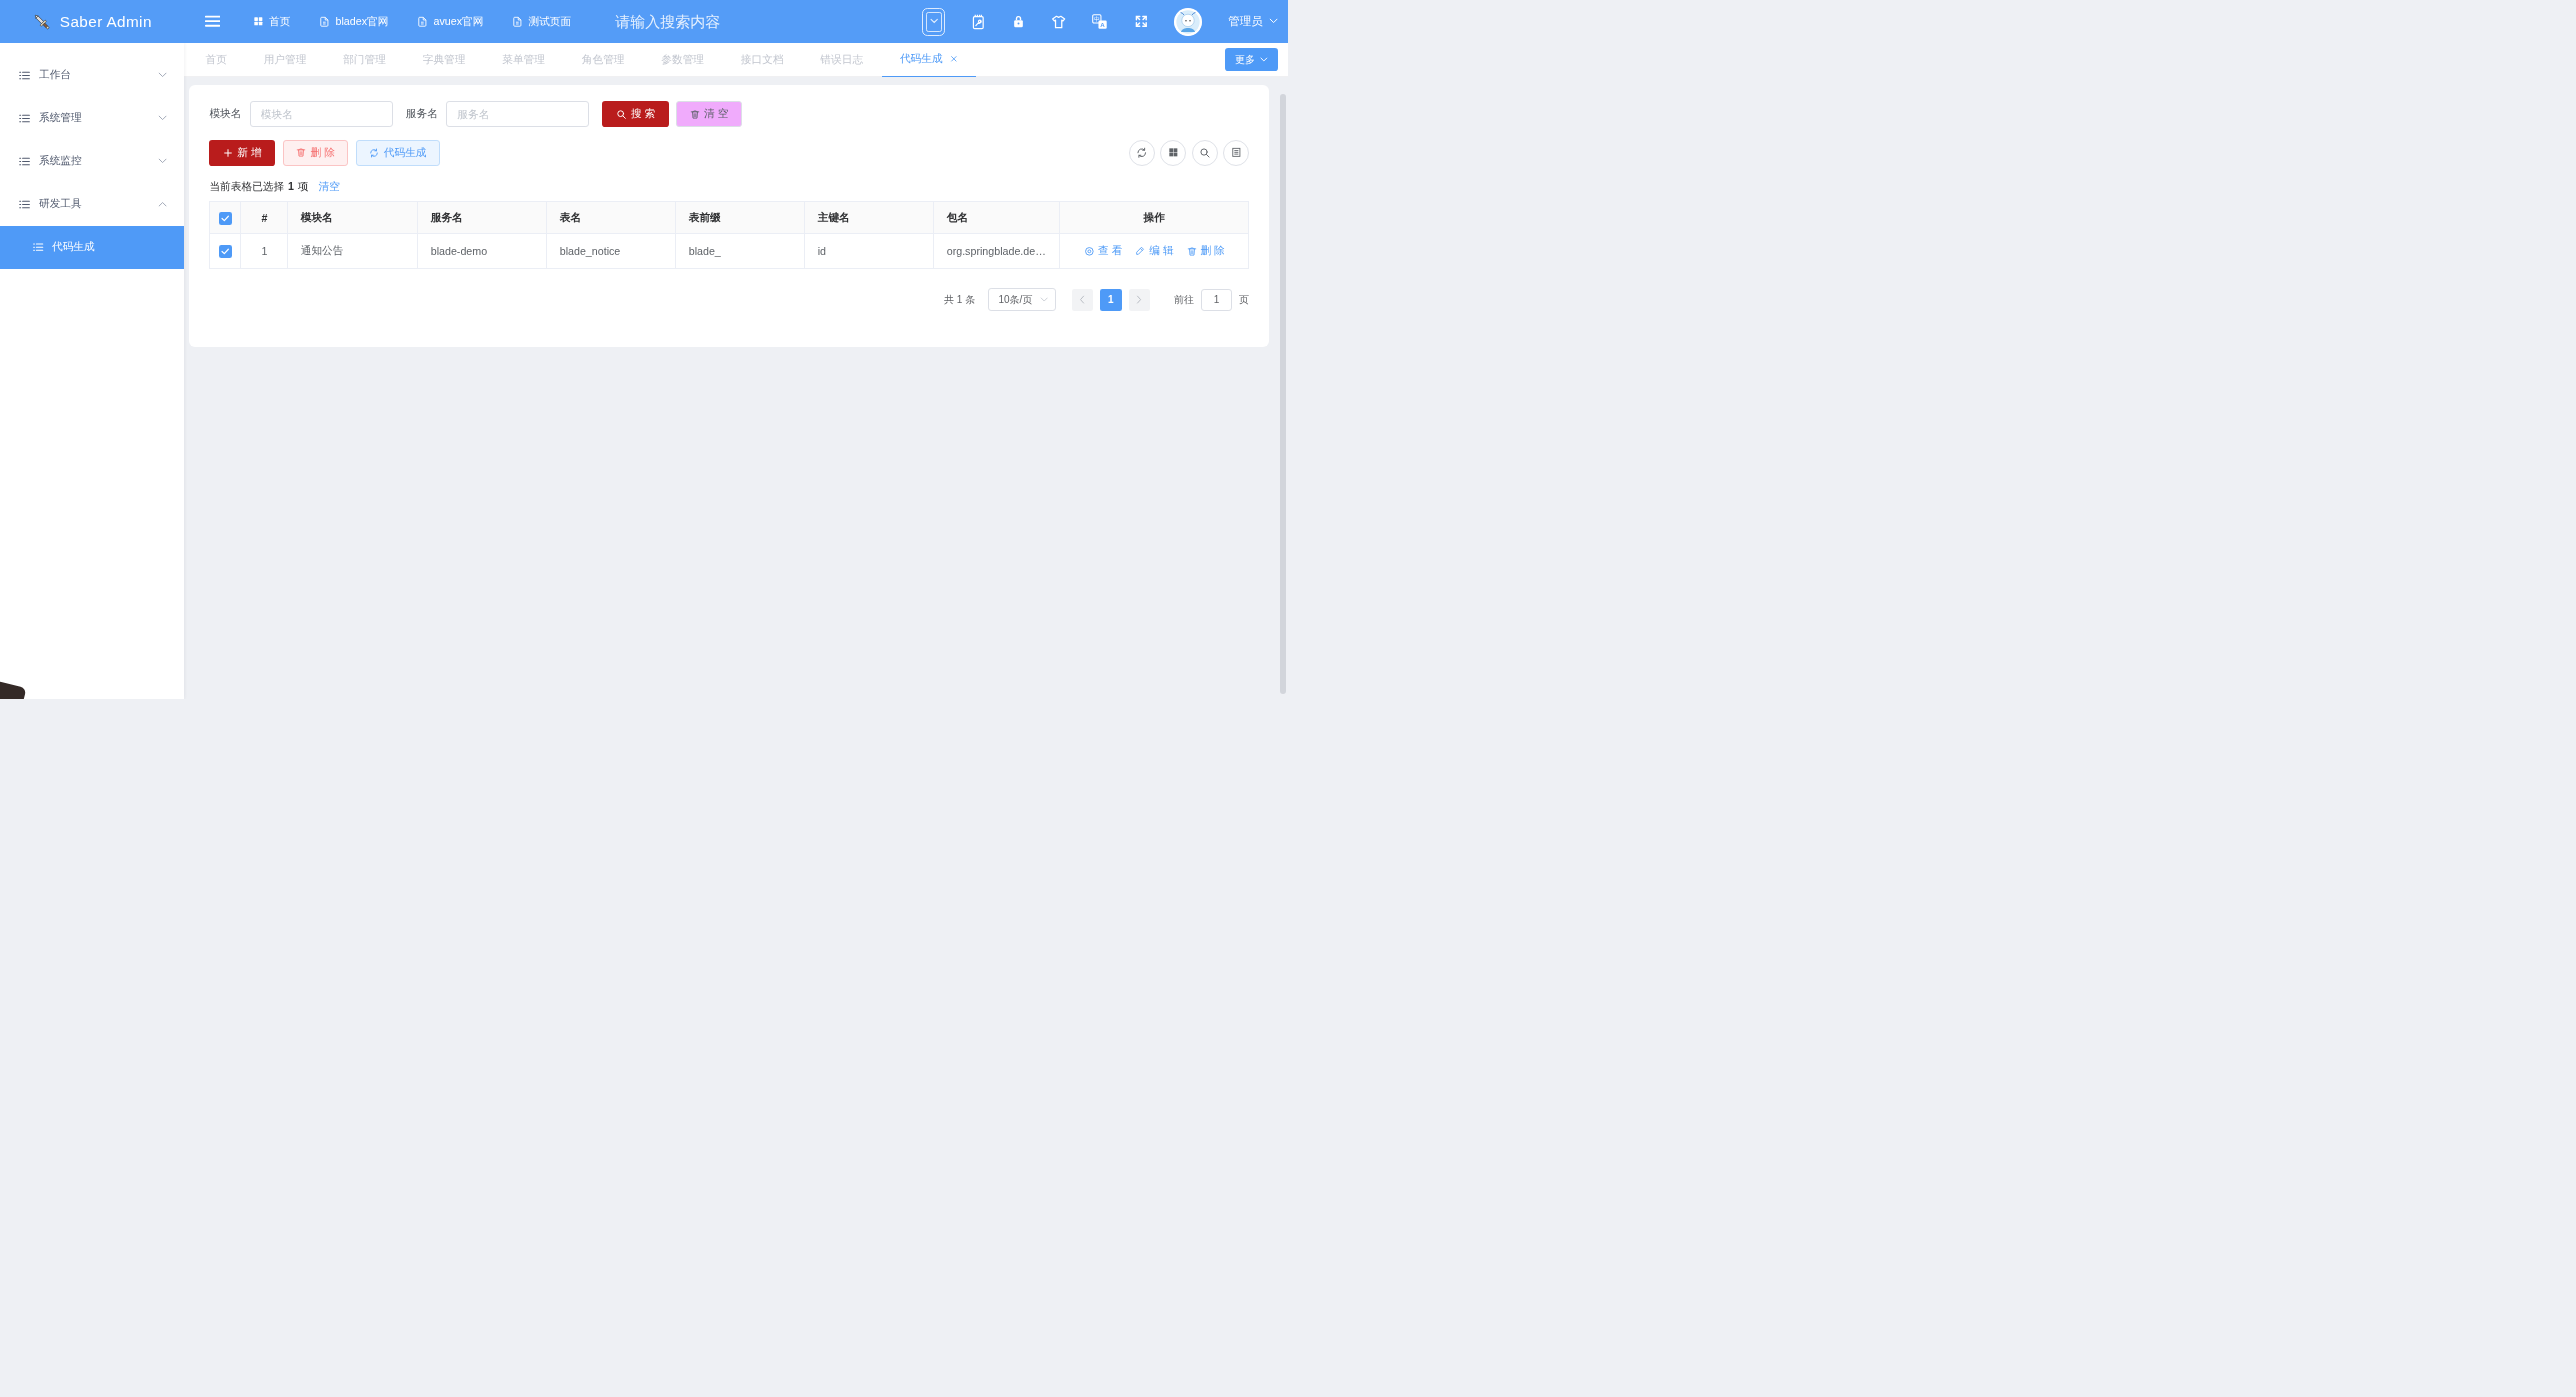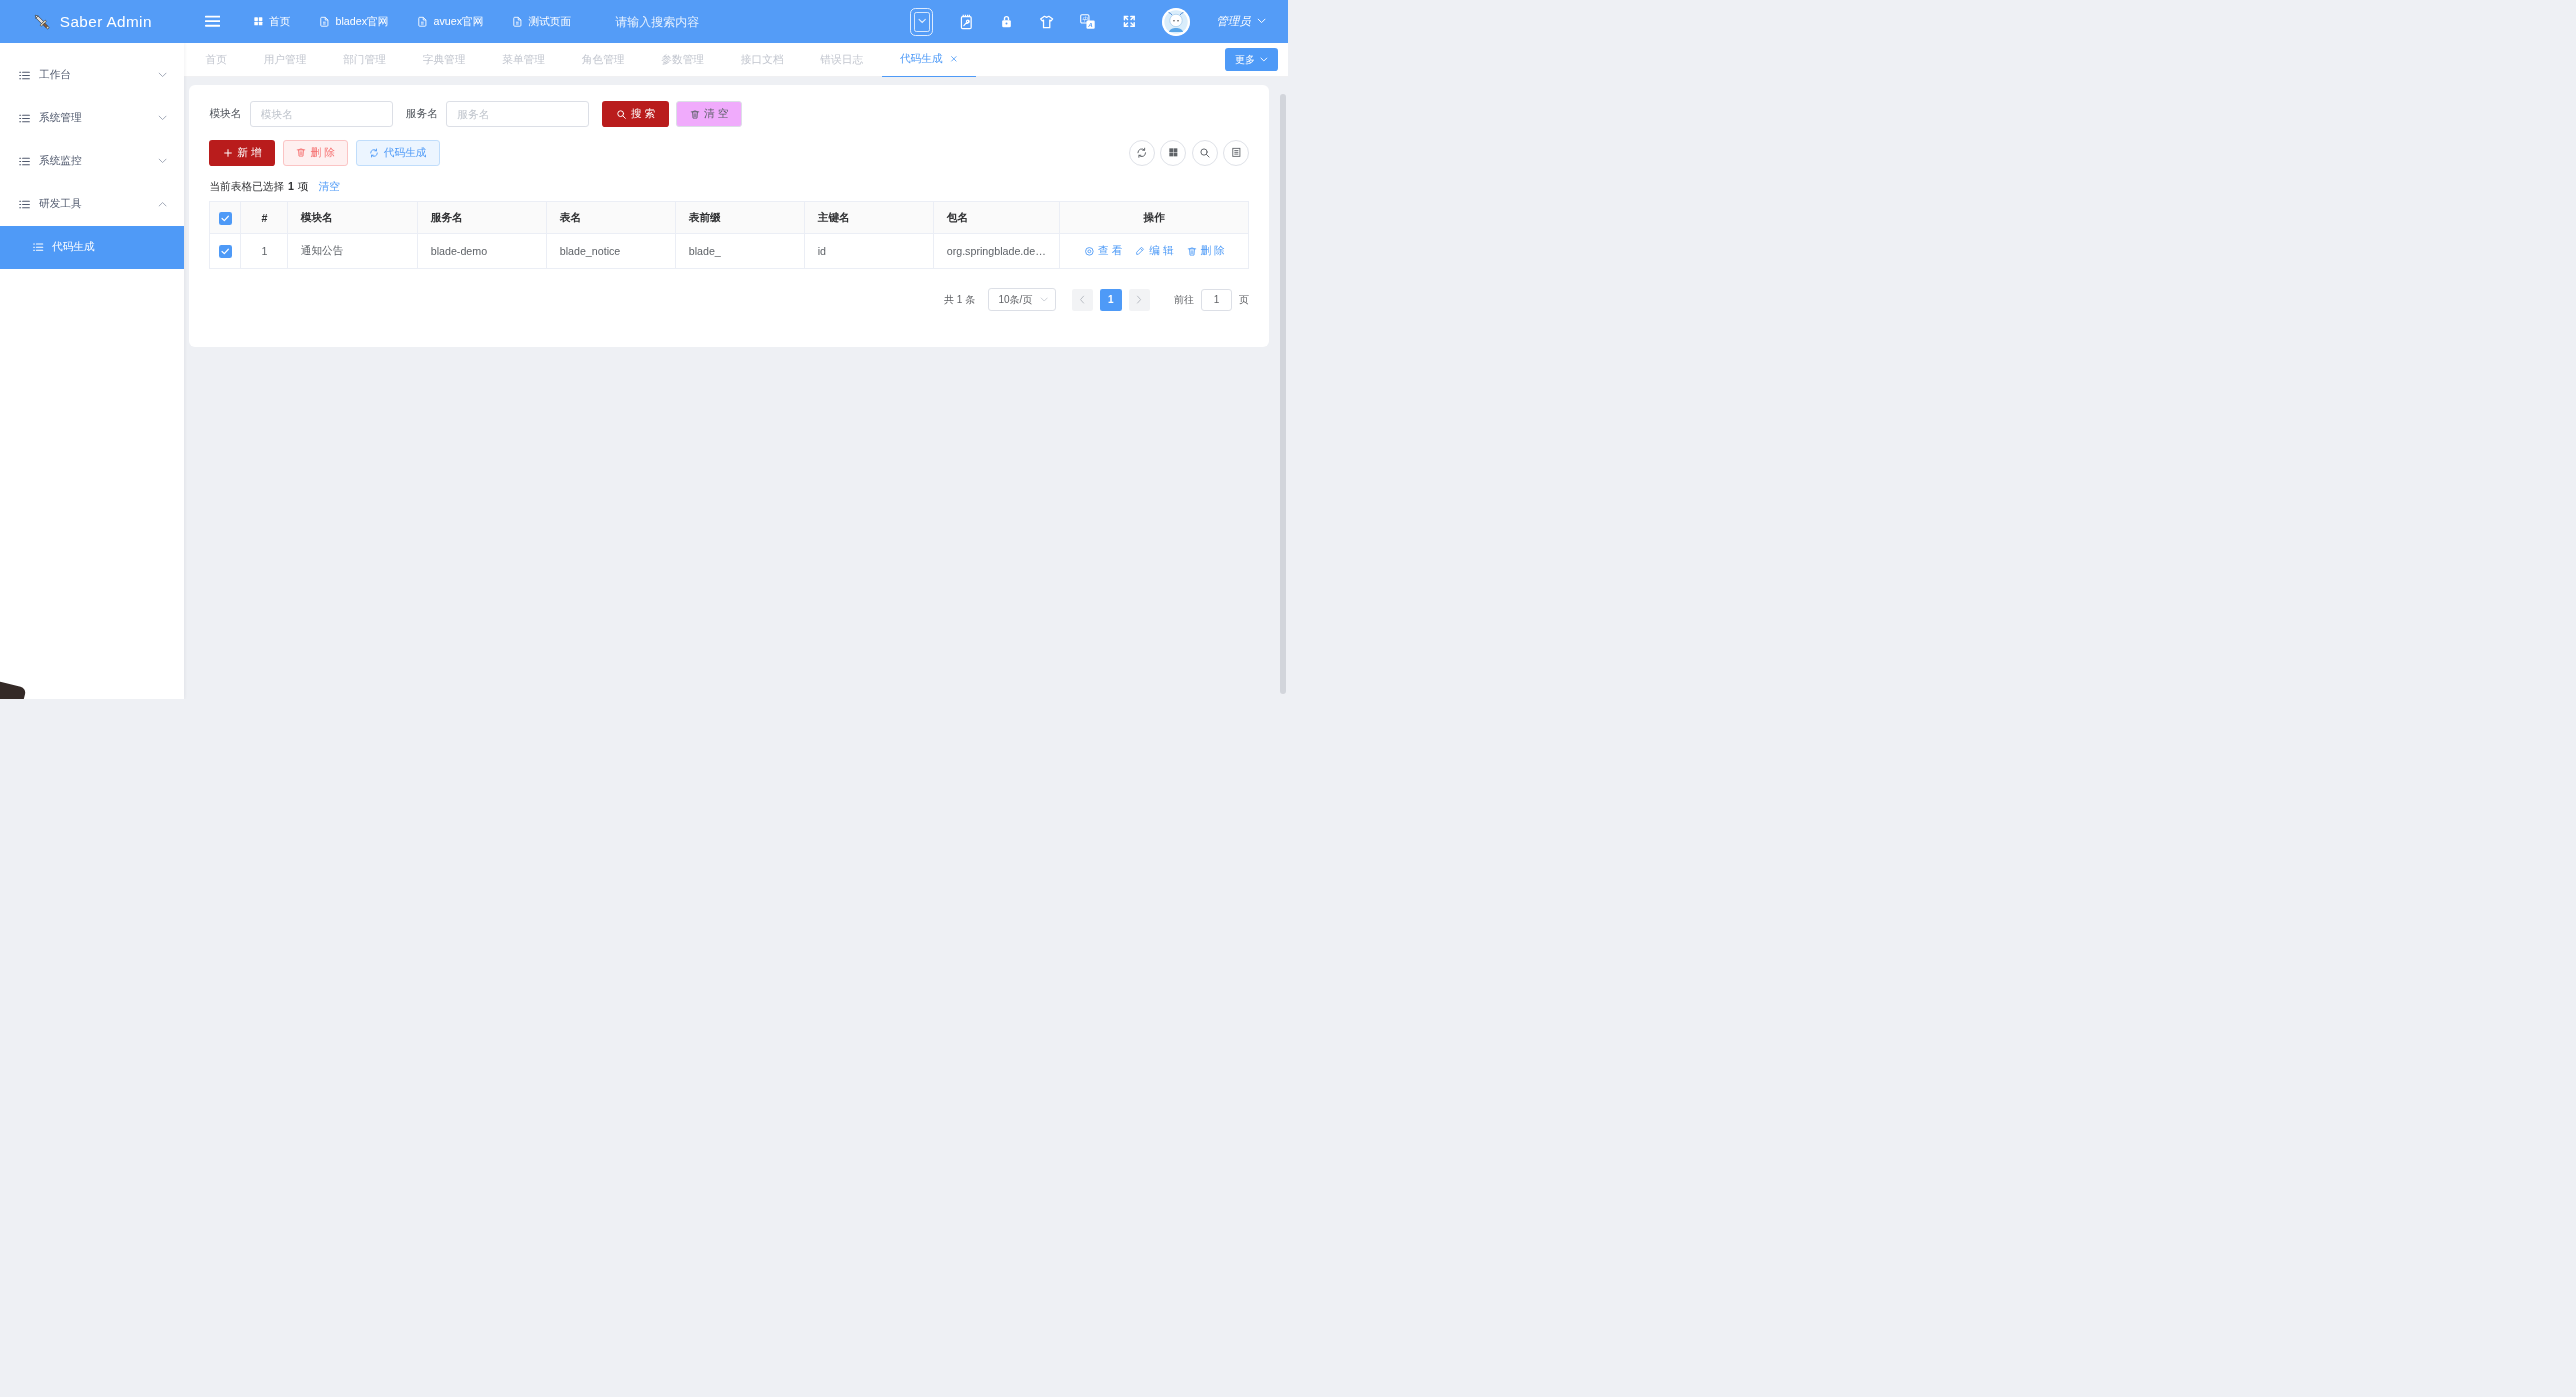--- a/index.html
+++ b/index.html
@@ -8,23 +8,23 @@
   .app { position:relative; width:1288px; height:699px; }
 
   
   .header { position:absolute; top:0; left:0; right:0; height:43px; background:#549cf7; display:flex; align-items:center; z-index:20; color:#fff; }
   .logo { width:184px; height:42px; display:flex; align-items:center; justify-content:center; gap:7.7px; flex:0 0 auto; }
   .logo-title { font-size:15.3px; font-weight:500; letter-spacing:0.4px; }
   .hamburger { margin-left:20px; width:17px; height:17px; display:flex; align-items:center; justify-content:center; cursor:pointer; }
   .hnav { display:flex; align-items:center; gap:29px; margin-left:32px; }
   .hnav-item { display:flex; align-items:center; gap:5.4px; cursor:pointer; font-size:10.7px; }
   .hsearch { margin-left:44px; }
-  .hsearch input { background:transparent; border:none; outline:none; color:#fff; font-size:12px; width:153px; font-family:inherit; }
+  .hsearch input { background:transparent; border:none; outline:none; color:#fff; font-size:15px; width:153px; font-family:inherit; }
   .hsearch input::placeholder { color:rgba(255,255,255,.85); }
-  .hright { margin-left:auto; display:flex; align-items:center; gap:26px; padding-right:22px;font-style:italic; }
+  .hright { margin-left:auto; display:flex; align-items:center; gap:26px; padding-right:10px; }
   .hicon { display:flex; align-items:center; justify-content:center; cursor:pointer; }
   .collapse-btn { width:23px; height:28px; border:1.2px solid rgba(255,255,255,.8); border-radius:5.4px; display:flex; align-items:center; justify-content:center; }
   .collapse-btn .inner { width:15.3px; height:20px; border:0.9px solid rgba(255,255,255,.75); border-radius:2.3px; display:flex; align-items:center; justify-content:center; }
   .avatar { width:28px; height:28px; border-radius:50%; background:#fff; display:flex; align-items:center; justify-content:center; overflow:hidden; }
   .uname { display:flex; align-items:center; gap:6.1px; font-size:11.5px; cursor:pointer; }
 
   
   .sidebar { position:absolute; top:43px; left:0; bottom:0; width:184px; background:#fff; z-index:10; box-shadow:0.8px 0 3.1px rgba(0,21,41,.05); padding-top:10.7px; }
   .side-item { height:43px; display:flex; align-items:center; padding:0 17px 0 17.6px; color:#515a6e; cursor:pointer; font-size:10.7px; }
   .side-item .mi { margin-right:8.4px; display:flex; color:#515a6e; }

